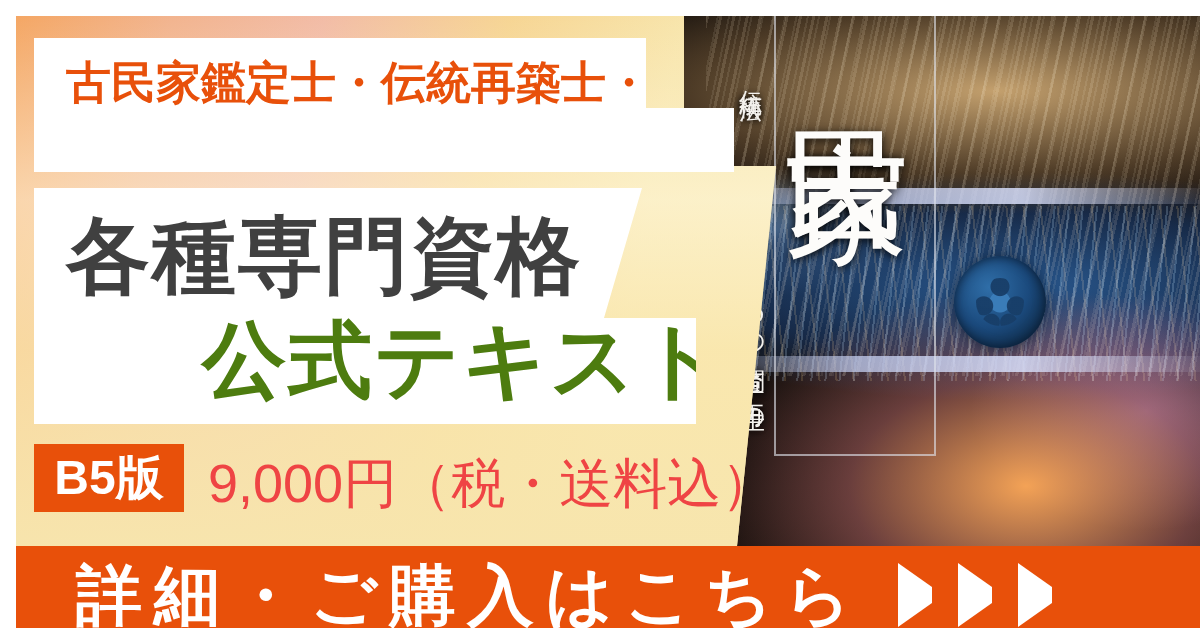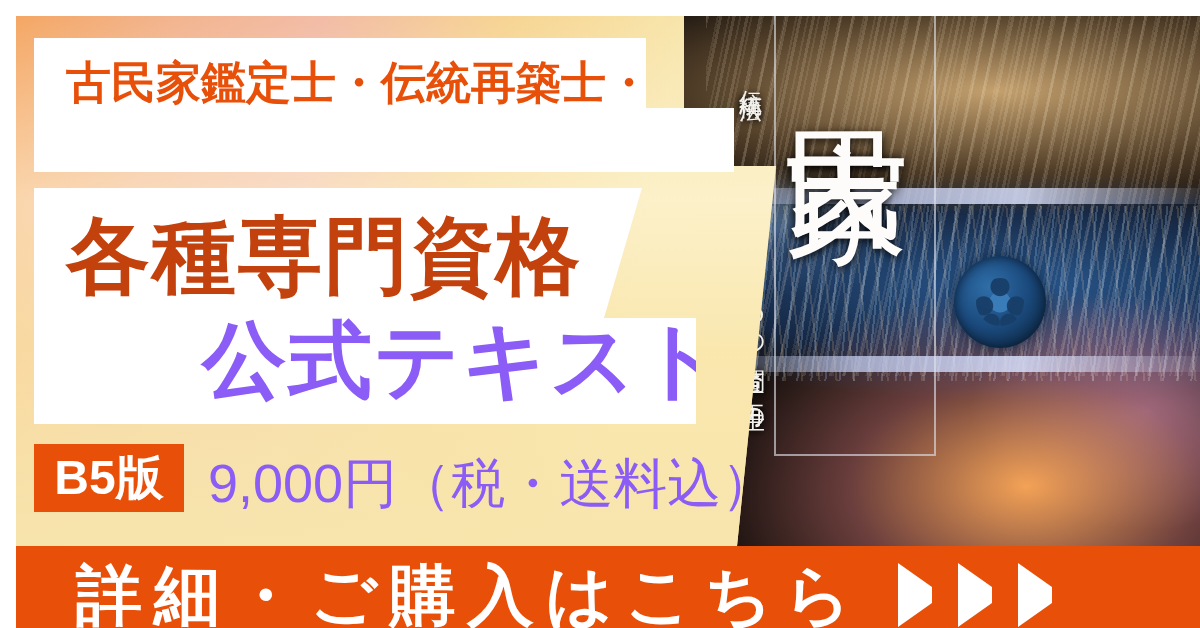--- a/index.html
+++ b/index.html
@@ -124,41 +124,41 @@
 
   
   .box-headline {
     position:absolute; left:18px; top:172px;
     width:662px; height:236px; background:#ffffff;
     clip-path:polygon(0 0, 608px 0, 570px 130px, 662px 130px, 662px 236px, 0 236px);
   }
   .headline-l1 {
     position:absolute; left:24px; top:12px;
     font-size:84px; line-height:96px; font-weight:700;
-    color:#c2410c; letter-spacing:2px; white-space:nowrap;
+    color:#404040; letter-spacing:2px; white-space:nowrap;
   }
   .headline-l2 {
     position:absolute; left:160px; top:116px;
     font-size:84px; line-height:96px; font-weight:700;
-    color:#8b5cf6; letter-spacing:2px; white-space:nowrap;
+    color:#4d7c0f; letter-spacing:2px; white-space:nowrap;
   }
 
   
   .badge-size {
     position:absolute; left:18px; top:428px;
     width:150px; height:68px; background:#e8500a;
     display:flex; align-items:center; justify-content:center;
   }
   .badge-size-label {
     font-size:48px; font-weight:700; color:#ffffff; letter-spacing:0px; line-height:1;
   }
   .price-text {
     position:absolute; left:184px; top:428px; height:80px;
     display:flex; align-items:center;
-    font-size:54px; font-weight:400; color:#8b5cf6;
+    font-size:54px; font-weight:400; color:#ef4444;
     letter-spacing:0px; white-space:nowrap;
   }
 
   
   .cta-bar {
     position:absolute; left:0; top:530px; width:1200px; height:98px;
     background:#e8500a; display:flex; align-items:center;
   }
   .cta-label {
     margin-left:44px; font-size:66px; font-weight:700; color:#ffffff;

